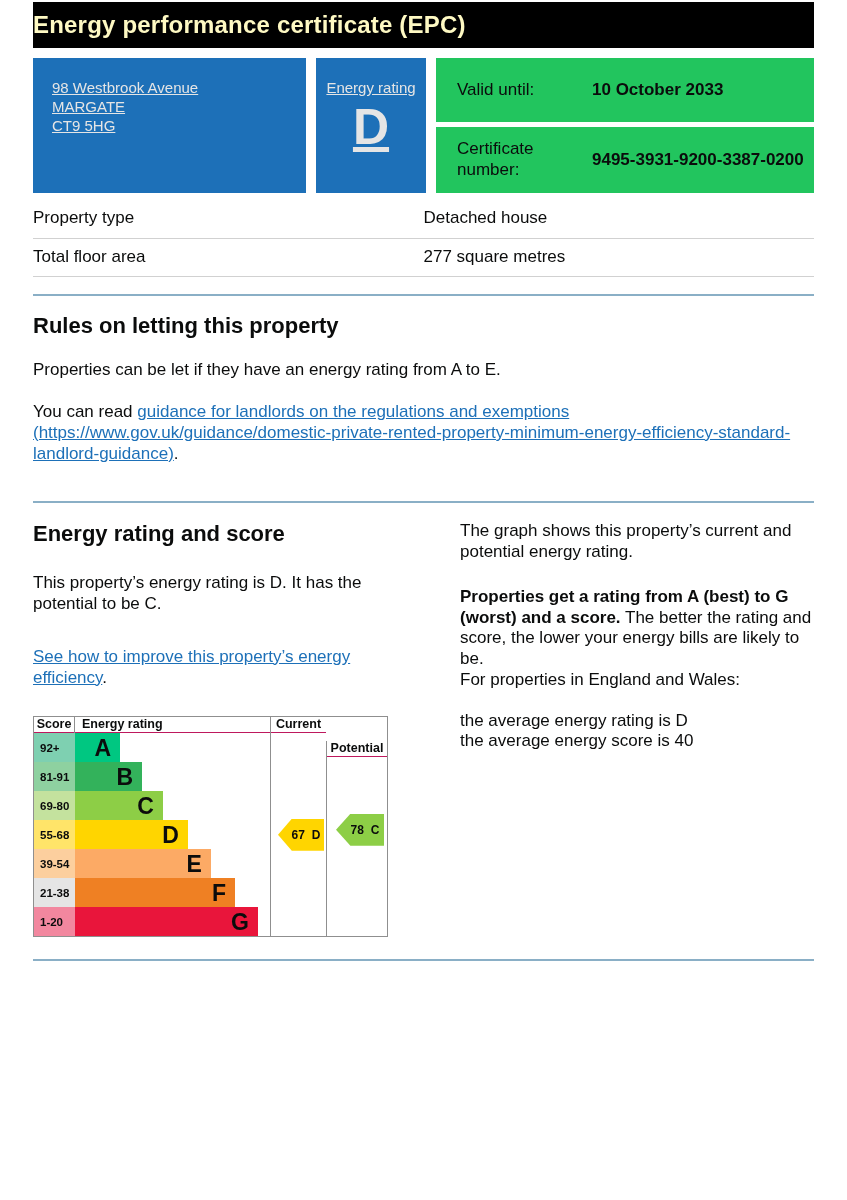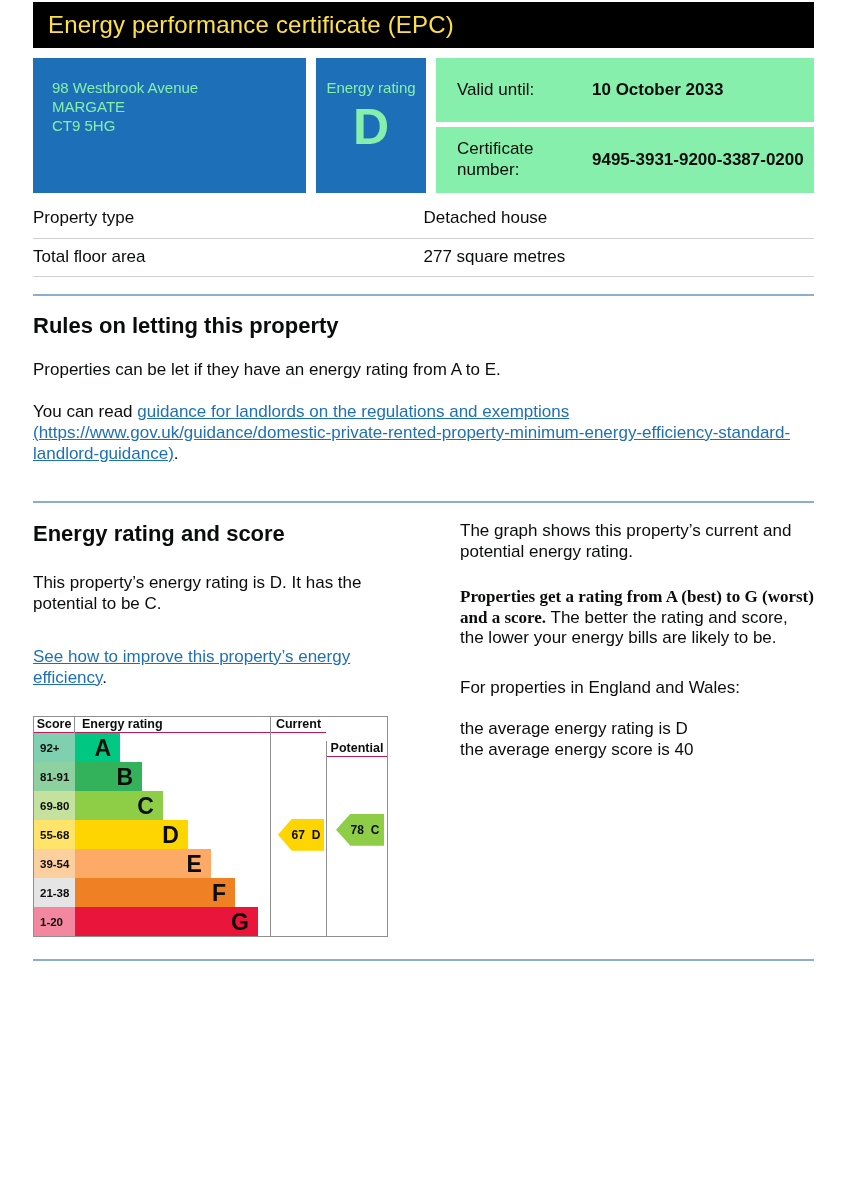--- a/index.html
+++ b/index.html
@@ -6,31 +6,31 @@
   html,body { background:#fff; }
   body {
     width:847px; height:1200px;
     font-family:"Liberation Sans","DejaVu Sans",sans-serif;
     color:#0b0c0c; font-size:17px; line-height:1.22;
   }
   .page { width:781px; margin:2px 0 0 33px; }
 
   
   .title-bar { background:#000; height:46px; display:flex; align-items:center; }
-  .title-bar h1 { color:#fde047; font-size:24px; font-weight:normal; padding-left:15px; letter-spacing:.2px; }
+  .title-bar h1 { color:#fef9c3; font-size:24px; font-weight:bold; letter-spacing:.2px; }
 
   
   .summary { margin-top:10px; height:135px; display:grid; grid-template-columns:273px 110px 1fr; gap:0 10px; }
-  .panel { background:#1d70b8; color:#86efac; font-size:15px; }
+  .panel { background:#1d70b8; color:#e5e5e5; font-size:15px;text-decoration:underline; }
   .panel-address { padding:20px 0 0 19px; line-height:19px; }
   .panel-rating { display:flex; flex-direction:column; align-items:center; padding-top:21px; }
   .panel-rating .rating-label { font-size:15px; }
   .panel-rating .rating-big { font-size:50px; font-weight:bold; line-height:56px; margin-top:2px; }
   .panel-meta { background:transparent; display:grid; grid-template-rows:64px 66px; gap:5px 0; }
-  .meta-row { background:#86efac; display:grid; grid-template-columns:135px 1fr; align-items:center; padding-left:21px; }
+  .meta-row { background:#22c55e; display:grid; grid-template-columns:135px 1fr; align-items:center; padding-left:21px; }
   .meta-row .meta-value { font-weight:bold; padding-right:8px; }
 
   
   .facts { margin-top:7px; }
   .fact-row { display:flex; border-bottom:1px solid #d1d1d1; padding:8px 0 9px 0; }
   .fact-row .fact-label { width:50%; }
   .fact-row .fact-value { width:50%; }
 
   .divider { border:none; border-top:2px solid #8aafc6; margin:0; }
   .divider.d1 { margin-top:17px; }
@@ -43,23 +43,23 @@
   a { color:#1d70b8; text-decoration:underline; }
 
   
   .rating-section { margin-top:18px; display:flex; }
   .col-left { width:394px; flex:none; margin-right:33px; }
   .col-right { flex:1; }
   .col-left p { margin-top:26px; }
   .col-left .improve { margin-top:32px; }
   .col-right p { margin-top:0; }
   .col-right .p2 { margin-top:24px; }
-  .col-right .p3 { margin-top:29px; }
+  .col-right .p3 { }
   .col-right .p4 { margin-top:20px; }
-  .bold { font-weight:bold;font-family:Liberation Serif, serif; }
+  .bold { font-weight:bold; }
 
   
   .epc-chart {
     margin-top:28px; width:355px; border:1px solid #8f8f8f;
     display:flex; font-size:12px; position:relative; background:#fff;
   }
   .chart-main { width:236px; flex:none; }
   .chart-side { flex:none; border-left:1px solid #8f8f8f; position:relative; }
   .chart-side.current { width:56px; }
   .chart-side.potential { width:61px;margin-top:24px; }

